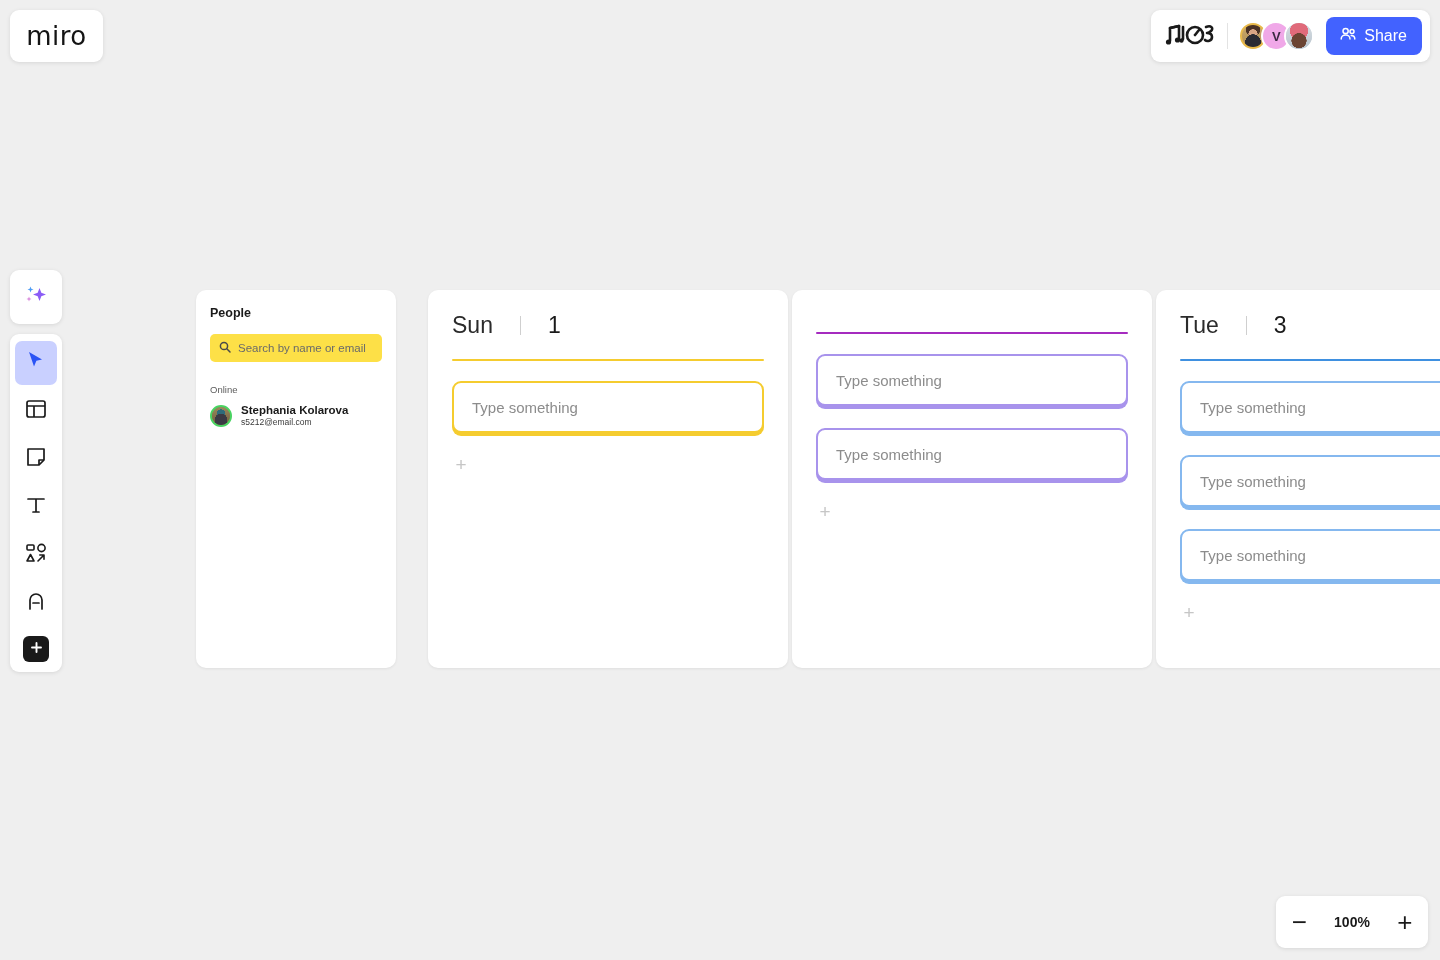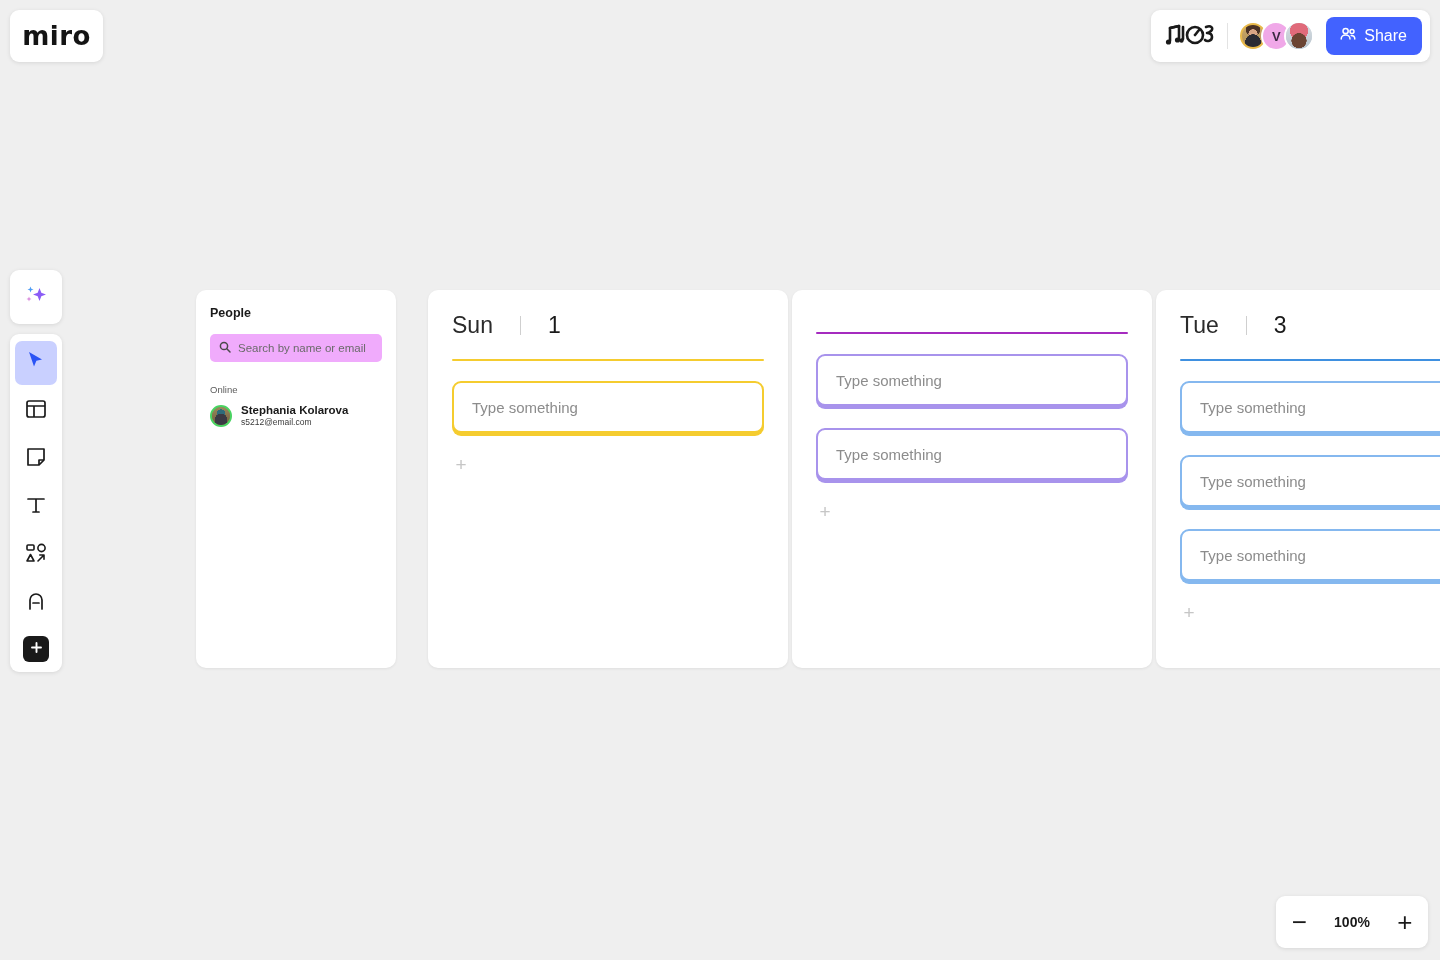--- a/index.html
+++ b/index.html
@@ -14,21 +14,21 @@
   
   .logo-card {
     position: absolute; left: 10px; top: 10px;
     width: 93px; height: 52px;
     background: #fff; border-radius: 9px;
     box-shadow: 0 1px 4px rgba(0,0,0,.10);
     display: flex; align-items: center; justify-content: center;
   }
   .logo-text {
     font-family: "DejaVu Sans", sans-serif;
-    font-size: 26px; font-weight: 700; color: #141414;
+    font-size: 26px; font-weight: 400; color: #141414;
     letter-spacing: .5px;
   }
 
   
   .top-right {
     position: absolute; right: 10px; top: 10px;
     height: 52px; background: #fff; border-radius: 9px;
     box-shadow: 0 1px 4px rgba(0,0,0,.10);
     display: flex; align-items: center; gap: 0;
     padding: 0 8px 0 14px;
@@ -98,21 +98,21 @@
 
   
   .panel {
     position: absolute; top: 290px; height: 378px;
     background: #fff; border-radius: 10px;
     box-shadow: 0 1px 3px rgba(0,0,0,.07);
   }
   .panel-people { left: 196px; width: 200px; padding: 16px 14px 0; }
   .people-title { font-size: 12.5px; font-weight: 700; color: #1a1a1a; }
   .people-search {
-    margin-top: 14px; height: 28px; background: #f0abfc; border-radius: 5px;
+    margin-top: 14px; height: 28px; background: #fde047; border-radius: 5px;
     display: flex; align-items: center; gap: 7px; padding: 0 9px;
     border: none; width: 100%;
   }
   .people-search input {
     border: none; outline: none; background: transparent;
     font-size: 11.5px; color: #6a6a6a; width: 100%;
     font-family: "Liberation Sans", sans-serif;
   }
   .people-search input::placeholder { color: #6a6a6a; }
   .online-label { margin-top: 22px; font-size: 9.5px; color: #5c5c5c; }

